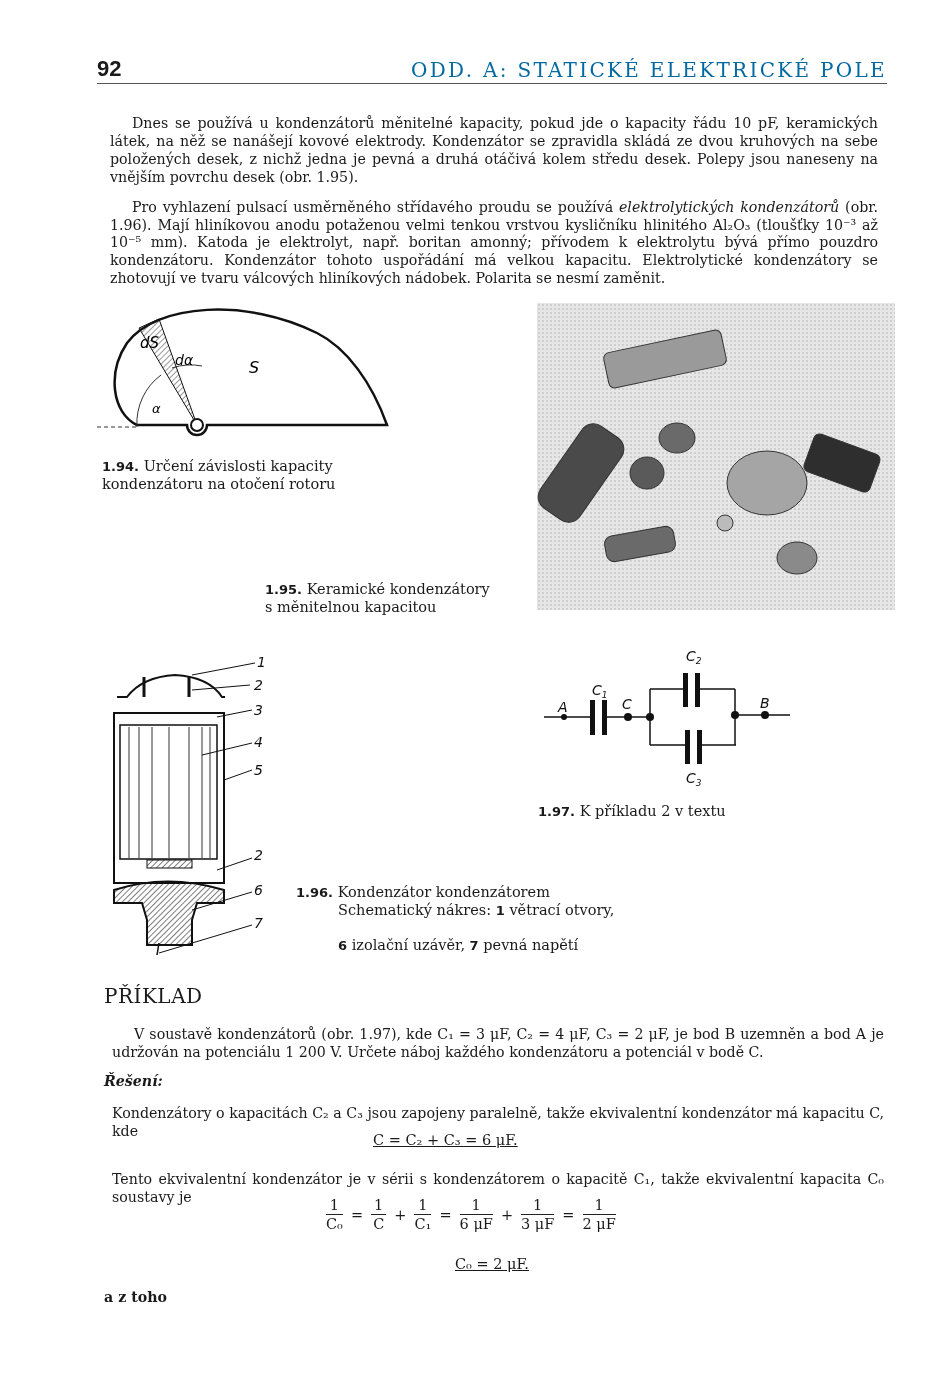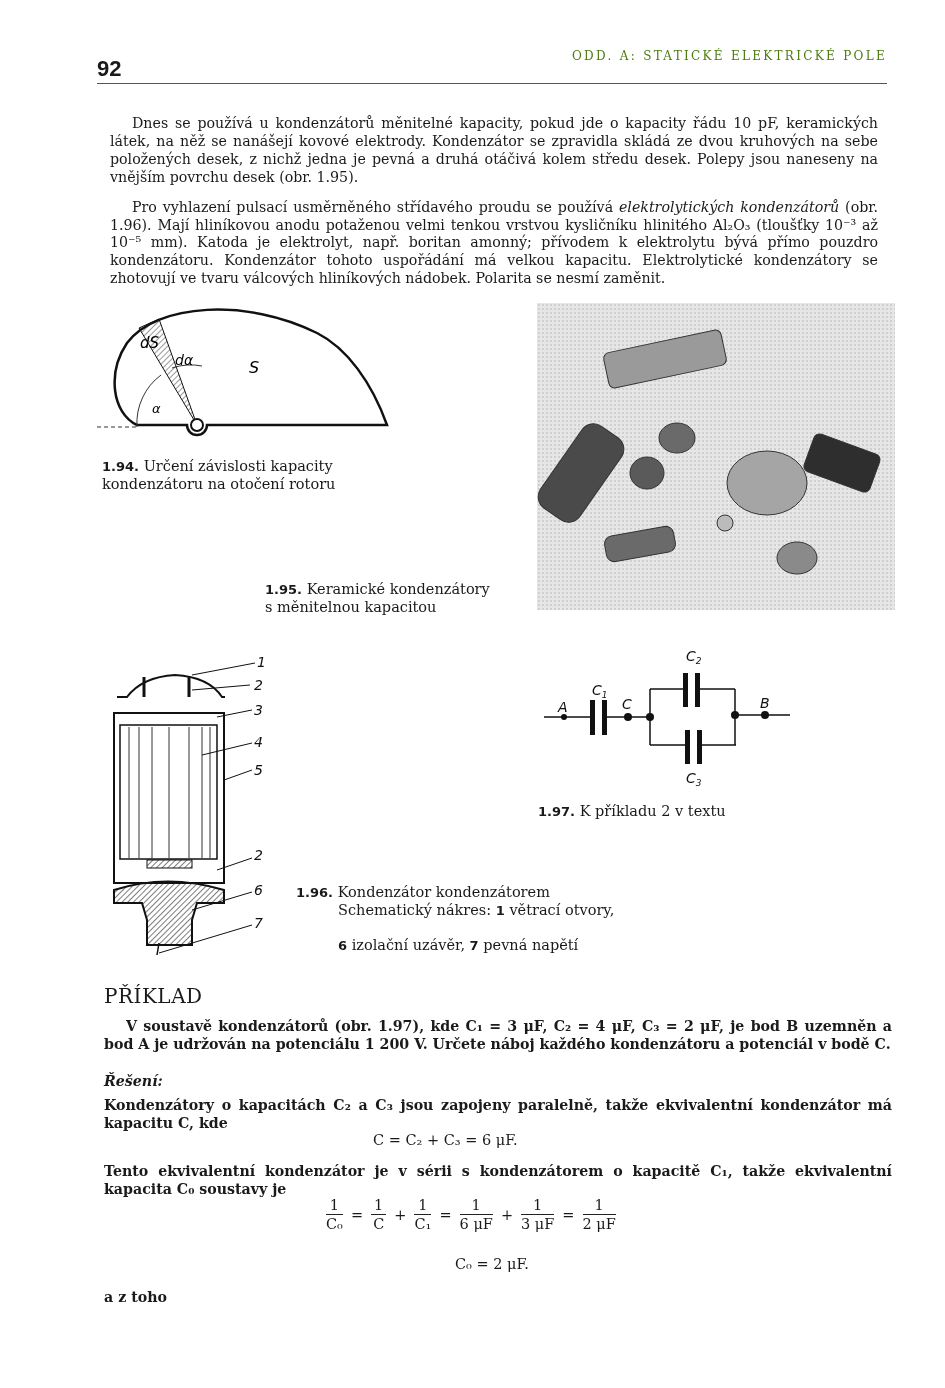--- a/index.html
+++ b/index.html
@@ -1,30 +1,30 @@
 <!DOCTYPE html>
 <html><head>
 <meta charset="utf-8">
 <style>
   html,body{margin:0;padding:0;background:#ffffff;}
   body{width:945px;height:1388px;position:relative;overflow:hidden;font-family:"DejaVu Serif",serif;color:#1a1a1a;}
   .abs{position:absolute;}
   .pnum{left:97px;top:56px;font-family:"Liberation Sans",sans-serif;font-weight:bold;font-size:22px;}
-  .hdr{right:58px;top:49px;font-size:12px;letter-spacing:2.3px;color:#4d7c0f;}
+  .hdr{right:58px;top:58px;font-size:20px;letter-spacing:2.3px;color:#0369a1;}
   .rule{left:97px;top:83px;width:790px;height:1px;background:#555;}
   .para{left:98px;width:792px;font-size:14.2px;line-height:17.9px;text-align:justify;}
   .para p{margin:12px;text-indent:22px;}
   .cap{font-size:14.5px;line-height:17.5px;}
   .cap b{font-family:"DejaVu Sans",sans-serif;font-weight:bold;font-size:13px;}
   .it{font-style:italic;}
   .sec{left:104px;top:984px;font-size:20px;letter-spacing:0.5px;}
   .body2{left:104px;width:788px;font-size:14.2px;line-height:18px;text-align:justify;}
-  .body2 p{margin:0;font-weight:bold;}
+  .body2 p{margin:8px;}
   .ind{text-indent:22px;}
-  .eq{font-size:14.5px;}
+  .eq{font-size:14.5px;text-decoration:underline;}
   .frac{display:inline-block;vertical-align:middle;text-align:center;margin:0 4px;}
   .frac .n{display:block;border-bottom:1px solid #222;padding:0 3px;line-height:18px;}
   .frac .d{display:block;line-height:18px;}
   .op{display:inline-block;vertical-align:middle;margin:0 4px;}
   .photo{left:537px;top:303px;width:358px;height:307px;background:#e6e6e6;
     background-image:radial-gradient(#cfcfcf 0.8px, transparent 1px);background-size:4px 4px;}
 </style>
 </head>
 <body>
 

